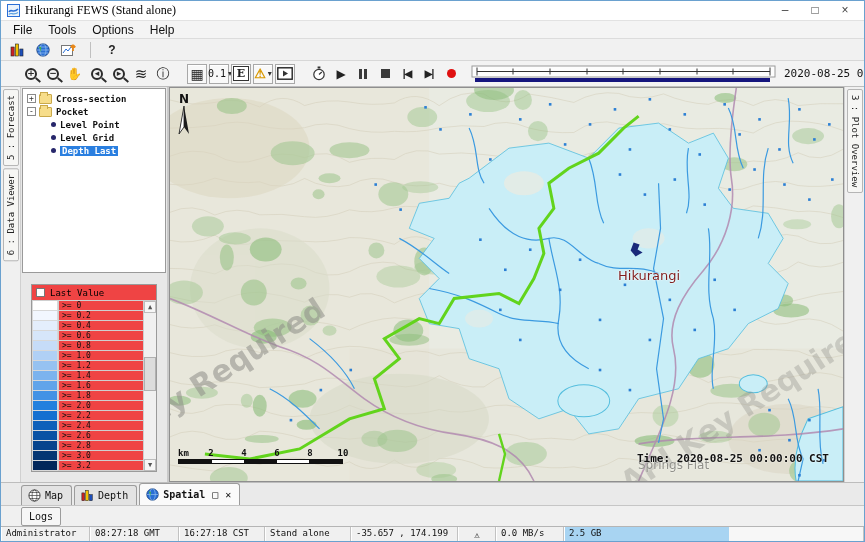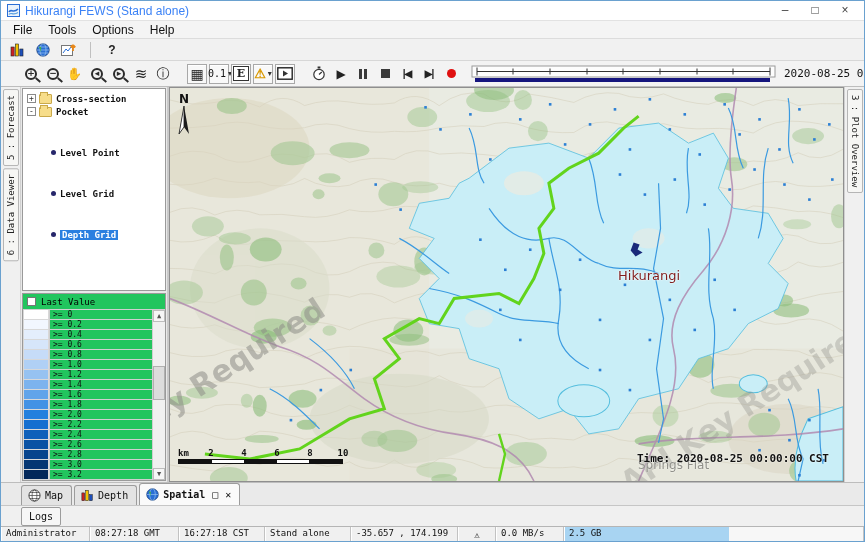--- a/index.html
+++ b/index.html
@@ -3,21 +3,21 @@
 <meta charset="utf-8">
 <style>
   * { margin:0; padding:0; box-sizing:border-box; }
   body { font-family:"Liberation Sans", sans-serif; background:#fff; }
   .window { width:865px; height:542px; border:1px solid #6aa1cf; background:#f0f0f0;
             display:flex; flex-direction:column; overflow:hidden; position:relative; }
 
   
   .titlebar { height:19px; background:#ffffff; display:flex; align-items:center; padding:0 4px; flex:0 0 auto; }
   .app-icon { width:13px; height:13px; margin:0 5px 0 2px; }
-  .title-text { font-size:12px; color:#3b82f6; }
+  .title-text { font-size:12px; color:#000000;font-family:Liberation Serif, serif; }
   .win-controls { margin-left:auto; display:flex; }
   .win-btn { width:30px; height:18px; text-align:center; font-size:12px; color:#444; line-height:17px; cursor:default; }
 
   
   .menubar { height:18px; background:#f4f4f4; border-top:1px solid #e2e2e2; display:flex; align-items:center; padding-left:4px; flex:0 0 auto; }
   .menu-item { font-size:12px; color:#111; padding:8px 8px; }
 
   
   .toolbar-main { height:22px; background:#f1f1f1; border-top:1px solid #dcdcdc; display:flex; align-items:center; padding-left:6px; gap:6px; flex:0 0 auto; }
   .toolbar-map  { height:27px; background:#f3f3f3; border-top:1px solid #d7d7d7; border-bottom:1px solid #bdbdbd; display:flex; align-items:center; padding-left:20px; gap:2px; flex:0 0 auto; }
@@ -48,25 +48,25 @@
   .vtab.up { writing-mode:vertical-rl; transform:rotate(180deg); }
   .vtab.down { writing-mode:vertical-rl; }
 
   .left-panel { width:148px; flex:0 0 auto; display:flex; flex-direction:column; background:#e8e8e8; border-right:2px solid #c9c9c9; }
   .tree-panel { flex:1 1 auto; background:#fff; border:1px solid #9a9a9a; margin:1px; overflow:hidden; font:bold 9px "DejaVu Sans Mono", monospace; padding-top:3px; }
   .tree-row { display:flex; align-items:center; height:13px; white-space:nowrap; }
   .expander { width:9px; height:9px; border:1px solid #8a8a8a; background:#fff; font:8px/7px "DejaVu Sans Mono", monospace; text-align:center; color:#333; margin:0 3px 0 4px; flex:0 0 auto; }
   .folder { width:13px; height:10px; background:#f7dd8a; border:1px solid #caa94a; border-radius:1px; position:relative; margin-right:4px; flex:0 0 auto; }
   .folder::before { content:""; position:absolute; top:-3px; left:0; width:6px; height:3px; background:#f7dd8a; border:1px solid #caa94a; border-bottom:none; }
   .bullet { width:5px; height:5px; border-radius:50%; background:#27276b; margin:0 4px 0 2px; flex:0 0 auto; }
-  .leaf { padding-left:26px;margin-top:28px; }
+  .leaf { padding-left:26px; }
   .tree-label { color:#111; }
   .tree-label.selected { background:#2a7fe0; color:#fff; padding:0 2px; }
 
-  .legend-panel { flex:0 0 187px; background:#22c55e; border:1px solid #9a9a9a; margin:1px; display:flex; flex-direction:column; font:9px "DejaVu Sans Mono", monospace; }
+  .legend-panel { flex:0 0 187px; background:#ef4444; border:1px solid #9a9a9a; margin:10px; display:flex; flex-direction:column; font:9px "DejaVu Sans Mono", monospace; }
   .legend-head { height:16px; display:flex; align-items:center; padding-left:4px; border-bottom:1px solid #cfcfcf; }
   .cbx { width:9px; height:9px; border:1px solid #777; background:#fff; margin-right:5px; flex:0 0 auto; }
   .legend-body { flex:1 1 auto; display:flex; overflow:hidden; }
   .legend-rows { flex:1 1 auto; }
   .legend-row { display:flex; height:10px; }
   .swatch { width:26px; border:1px solid #d8d8d8; border-top:none; flex:0 0 auto; }
   .legend-label { flex:1 1 auto; border:1px solid #cfcfcf; border-top:none; border-right:none; padding-left:3px; font-size:8px; line-height:9px; color:#111; }
   .vscroll { width:13px; flex:0 0 auto; background:#f0f0f0; border-left:1px solid #cfcfcf; display:flex; flex-direction:column; }
   .vs-btn { height:12px; text-align:center; font-size:7px; line-height:11px; color:#555; border:1px solid #bdbdbd; background:#f6f6f6; }
   .vs-track { flex:1 1 auto; position:relative; }
@@ -272,21 +272,21 @@
         <div class="tree-row leaf">
           <span class="bullet"></span>
           <span class="tree-label">Level Point</span>
         </div>
         <div class="tree-row leaf">
           <span class="bullet"></span>
           <span class="tree-label">Level Grid</span>
         </div>
         <div class="tree-row leaf">
           <span class="bullet"></span>
-          <span class="tree-label selected">Depth Grid</span>
+          <span class="tree-label selected">Depth Last</span>
         </div>
       </div>
 
       <div class="legend-panel">
         <div class="legend-head">
           <span class="cbx"></span>
           <span>Last Value</span>
         </div>
         <div class="legend-body">
           <div class="legend-rows" id="legend-rows">

